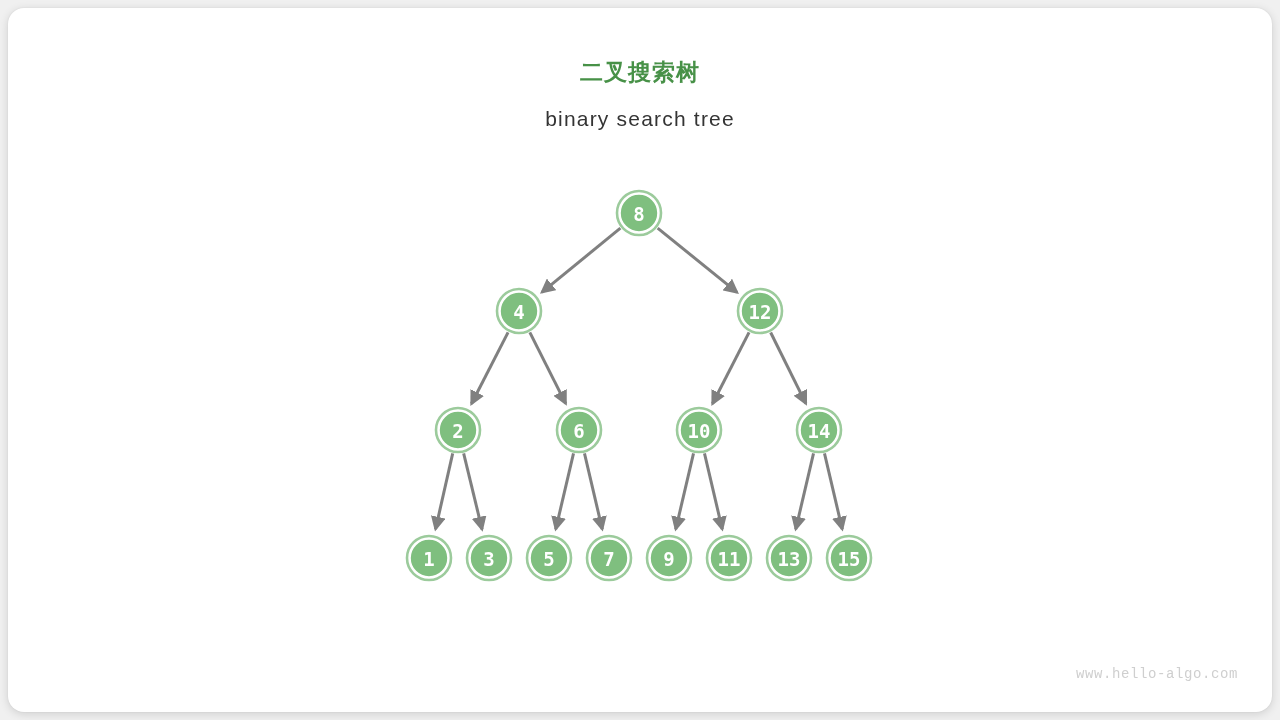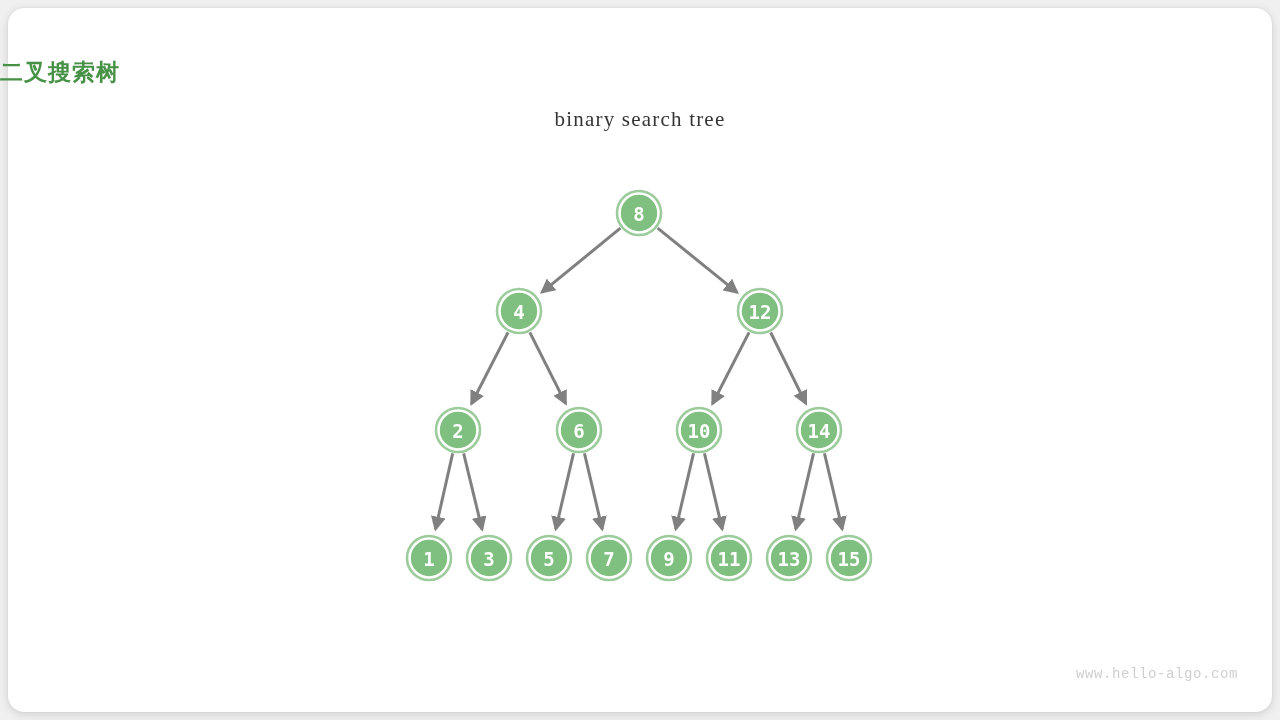--- a/index.html
+++ b/index.html
@@ -26,36 +26,37 @@
     height: 704px;
     background: #ffffff;
     border-radius: 16px;
     box-shadow: 0 2px 10px rgba(0,0,0,0.14), 0 0 2px rgba(0,0,0,0.07);
   }
   #title {
     position: absolute;
     left: 0;
     top: 57px;
     width: 1280px;
+    text-align: center;
     font-size: 23px;
     font-weight: bold;
     letter-spacing: 1px;
     color: #479147;
     font-family: "DejaVu Sans", "Liberation Sans", sans-serif;
   }
   #subtitle {
     position: absolute;
     left: 0;
     top: 107px;
     width: 1280px;
     text-align: center;
     font-size: 21px;
     letter-spacing: 1.2px;
     color: #343434;
-    font-family: Liberation Serif, serif;
+    font-family: Liberation Sans, sans-serif;
   }
   #watermark {
     position: absolute;
     right: 42px;
     bottom: 38px;
     font-size: 14px;
     letter-spacing: 0.6px;
     color: #cfcfcf;
     font-family: Liberation Mono, monospace;
   }

